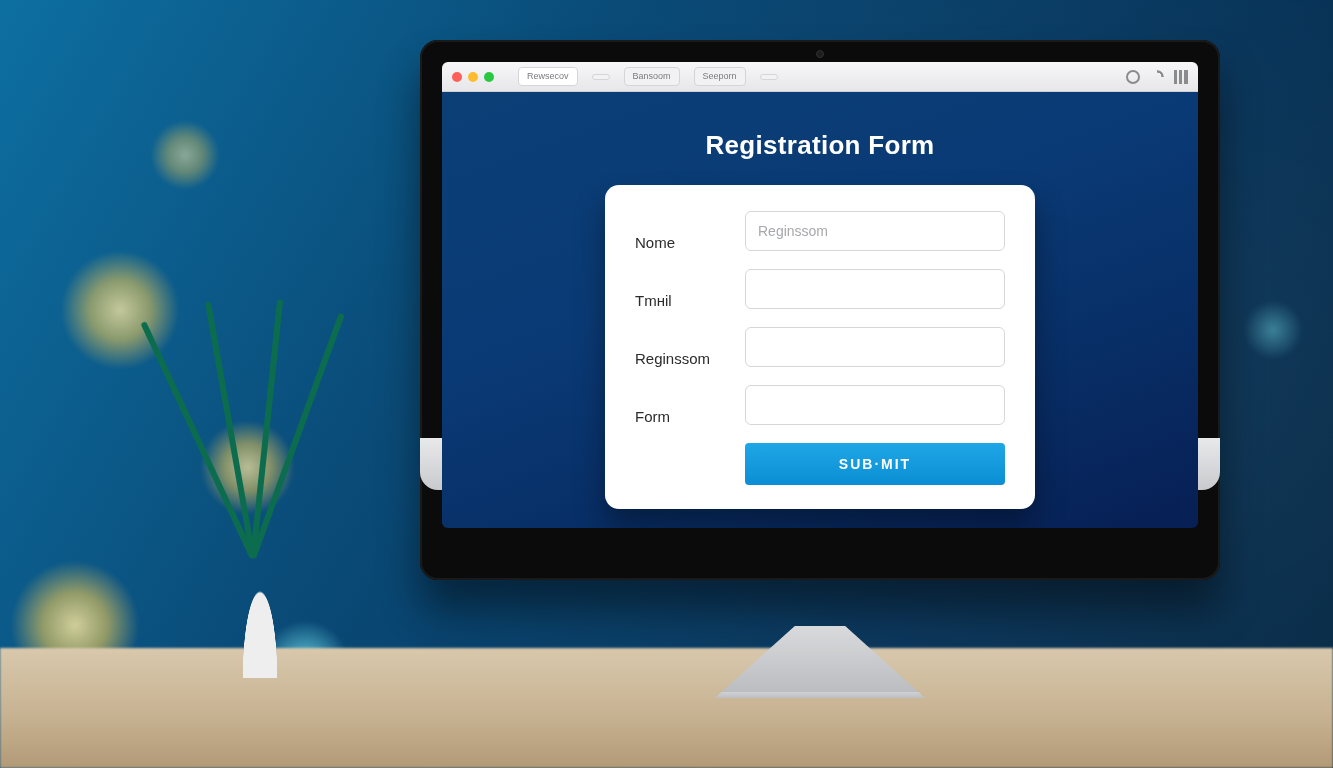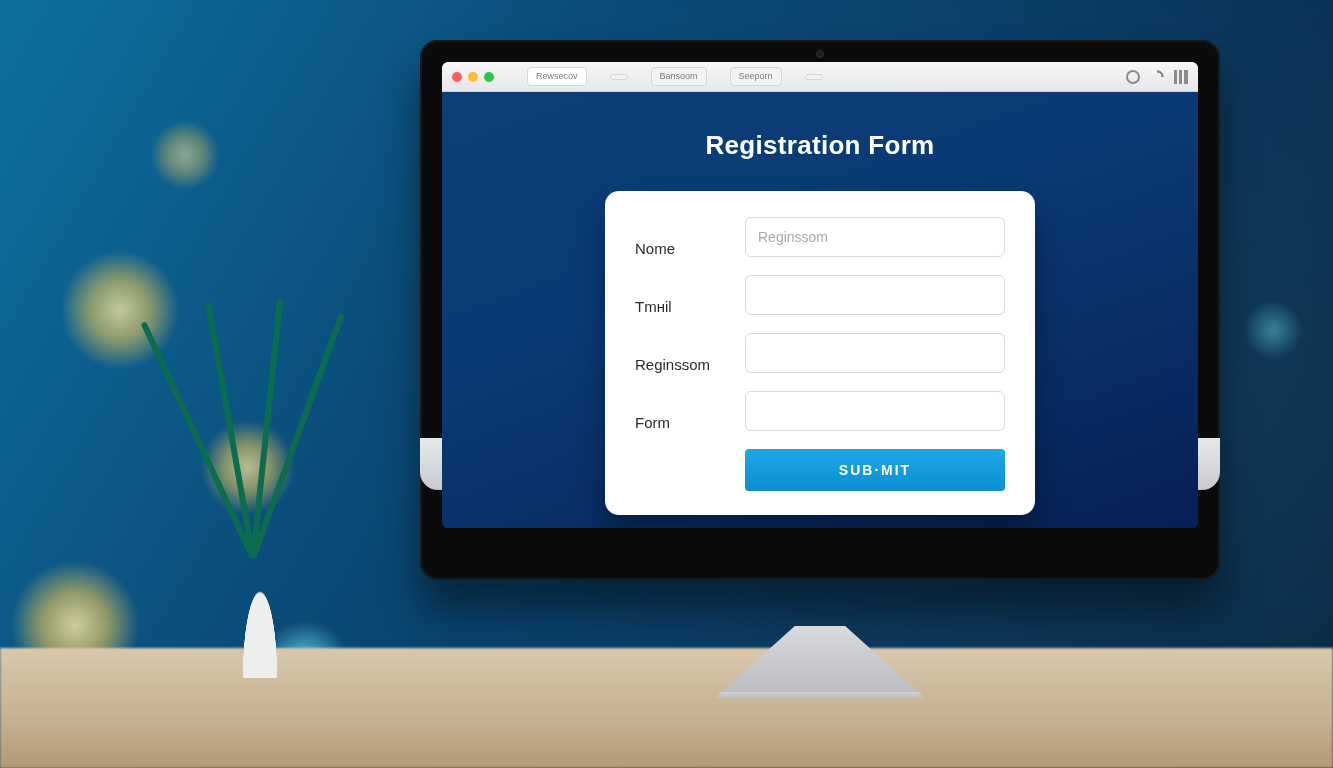--- a/index.html
+++ b/index.html
@@ -56,41 +56,41 @@
     .cam{position:absolute;left:50%;top:10px;transform:translateX(-50%);
       width:8px;height:8px;border-radius:50%;background:#1e1e1e;border:1px solid #303030;}
 
     
     .screen{position:absolute;left:22px;right:22px;top:22px;bottom:52px;
       overflow:hidden;border-radius:6px;}
 
     
     .chrome{height:30px;background:linear-gradient(180deg,#f7f7f8,#e7e7ea);
       border-bottom:1px solid #d0d1d4;display:flex;align-items:center;
-      padding:0 10px;font-size:10px;color:#6b6c6f;gap:23px;}
+      padding:0 10px;font-size:10px;color:#6b6c6f;gap:14px;}
     .tl{display:flex;gap:6px;margin-right:10px}
     .dot{width:10px;height:10px;border-radius:50%}
     .dot.r{background:#ff5f57}.dot.y{background:#febc2e}.dot.g{background:#28c840}
     .pill{padding:2px 8px;border:1px solid #d4d5d8;border-radius:4px;background:#f2f2f4;
       color:#7a7b7e;font-size:9px;line-height:1.4}
     .pill.sel{background:#fff}
     .chrome .grow{flex:1}
     .status{display:flex;gap:10px;color:#8a8b8e;font-size:11px}
     .status span{width:14px;height:14px;display:block}
     .ic-wifi{background:conic-gradient(#8a8b8e 0 25%,transparent 0);
       border-radius:50%;mask:radial-gradient(circle,transparent 45%,#000 46%);}
     .ic-q{border:2px solid #8a8b8e;border-radius:50%}
     .ic-bars{background:linear-gradient(90deg,#8a8b8e 0 3px,transparent 0 5px,#8a8b8e 0 8px,transparent 0 10px,#8a8b8e 0 13px)}
 
     
     .page{position:absolute;inset:30px 0 0 0;
       background:linear-gradient(160deg,#0b3f76 0%,#0a3a75 40%,#082e66 70%,#071f54 100%);
       display:flex;flex-direction:column;align-items:center;}
     .page h1{color:#fff;font-weight:600;letter-spacing:.3px;
-      margin:38px 0 30px;font-size:26px}
+      margin:38px 0 24px;font-size:26px}
 
     .card{width:430px;background:#fff;border-radius:14px;
       padding:26px 30px 24px;box-shadow:0 18px 30px rgba(0,0,0,.35);}
     .row{display:flex;align-items:flex-end;margin-bottom:18px}
     .row label{width:110px;color:#2b2b2b;font-size:15px}
     .row input{flex:1;height:40px;border:1px solid #d6d7da;border-radius:6px;
       padding:8px 12px;font-size:14px;color:#6f7276;background:#fff}
     .row input::placeholder{color:#a6a8ab}
     .submit{display:block;margin:6px 0 0 110px;width:calc(100% - 110px);
       height:42px;border:none;border-radius:4px;cursor:pointer;

